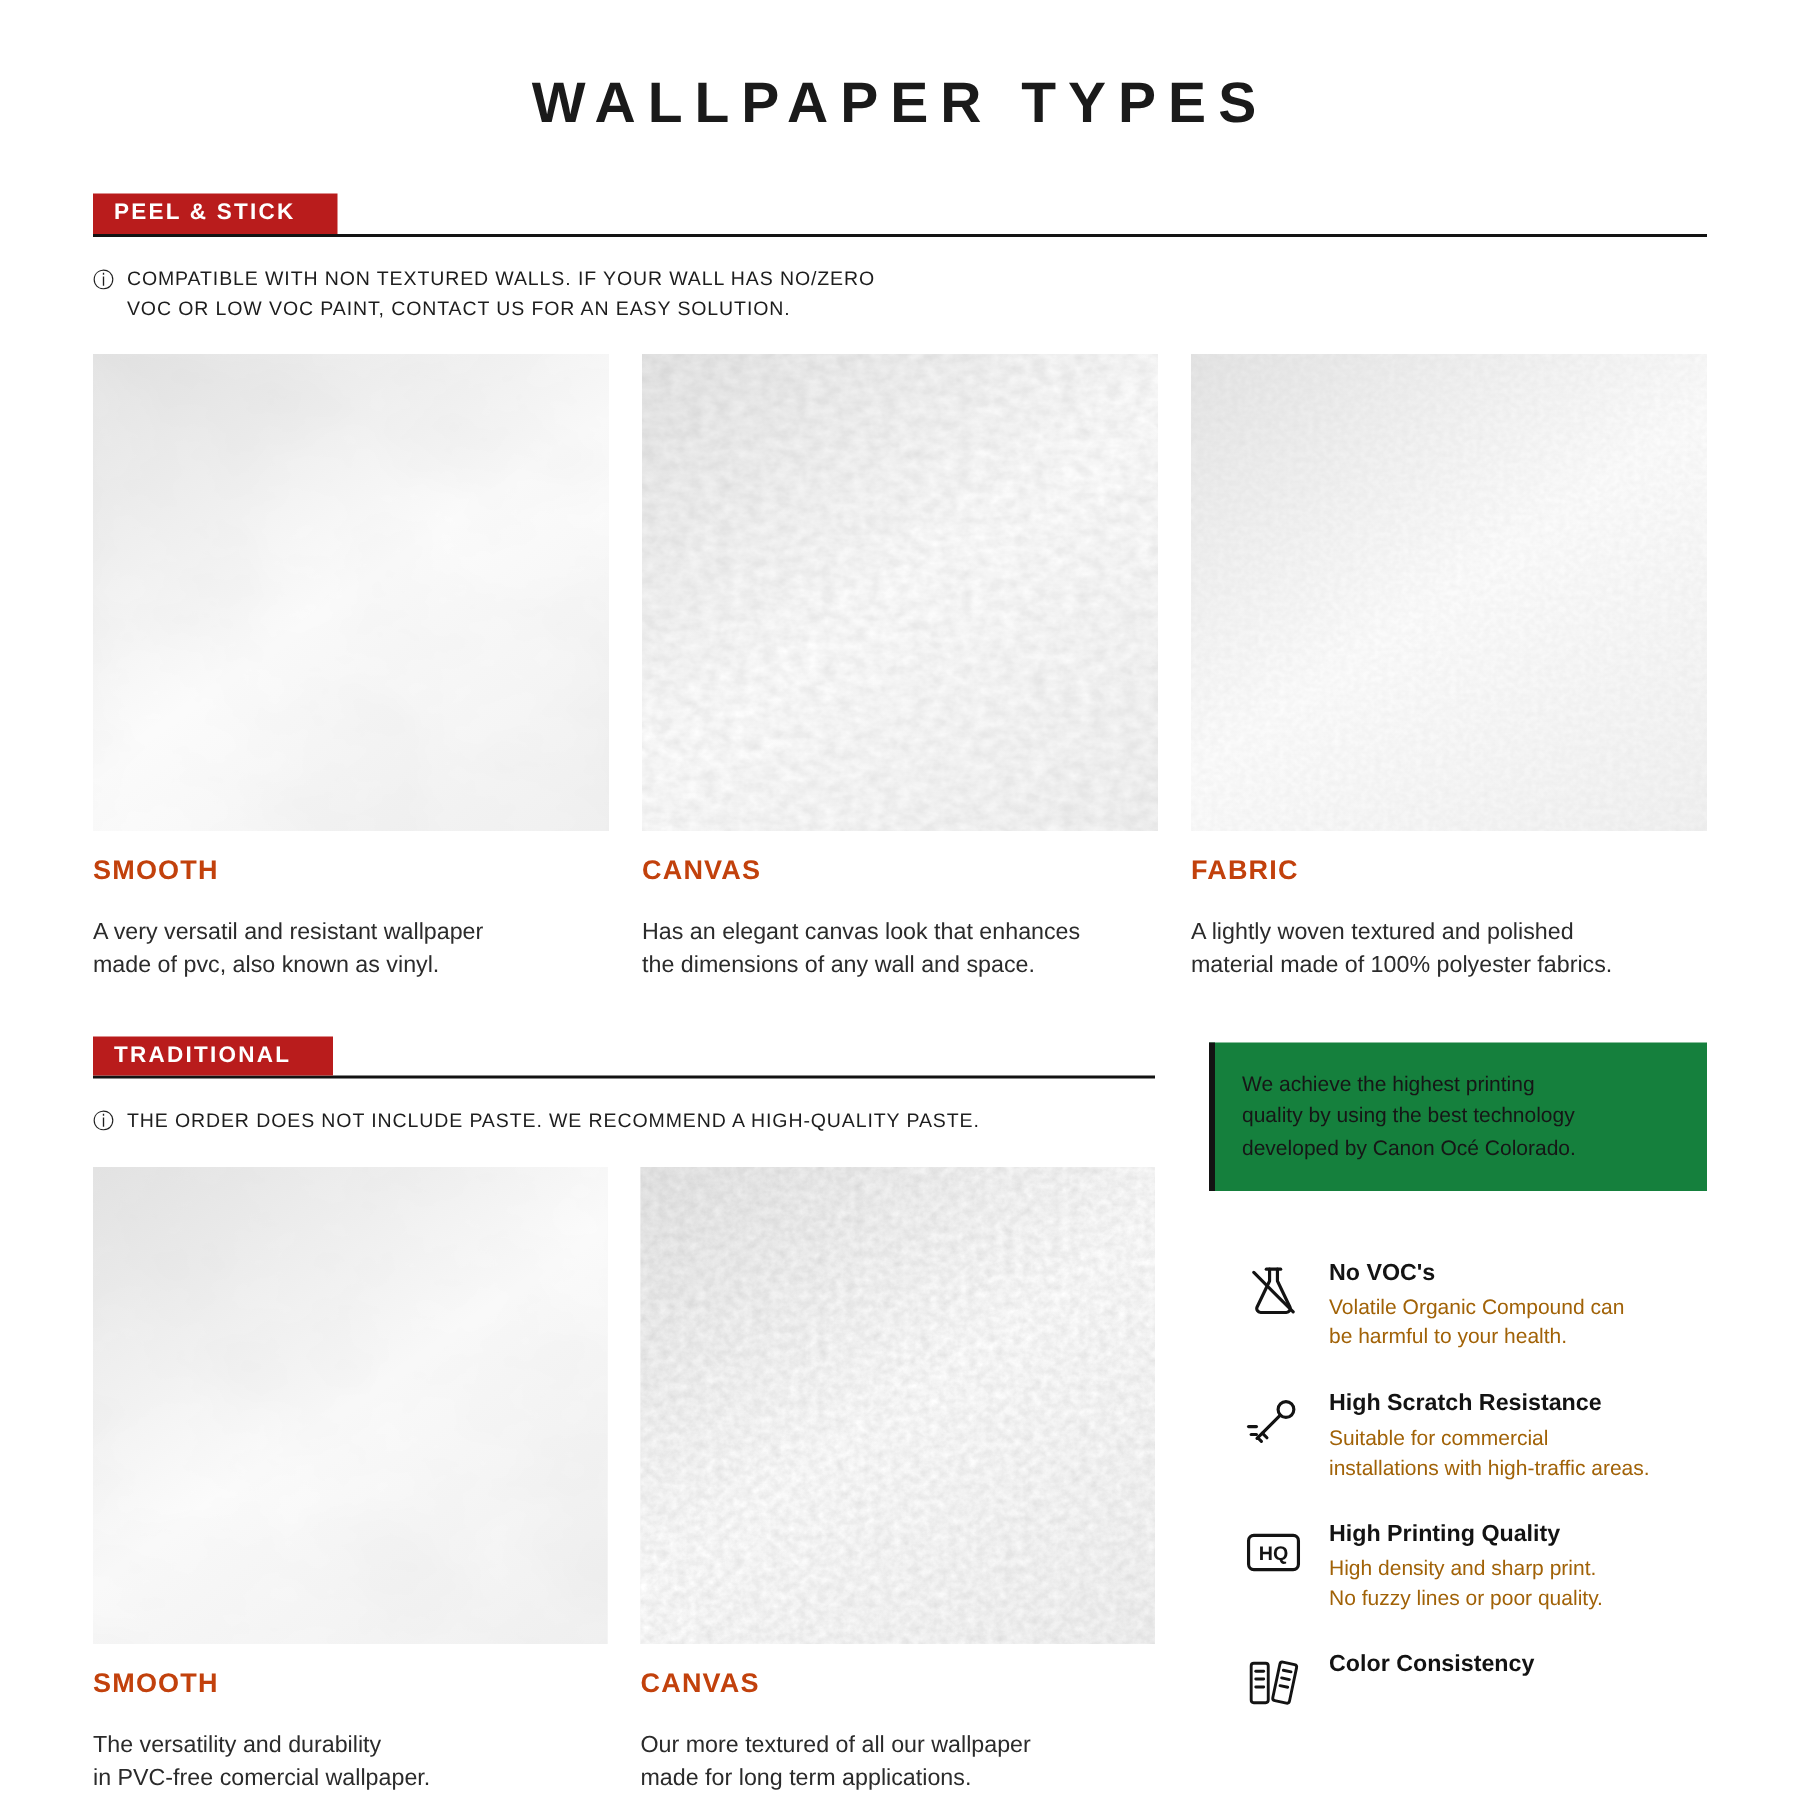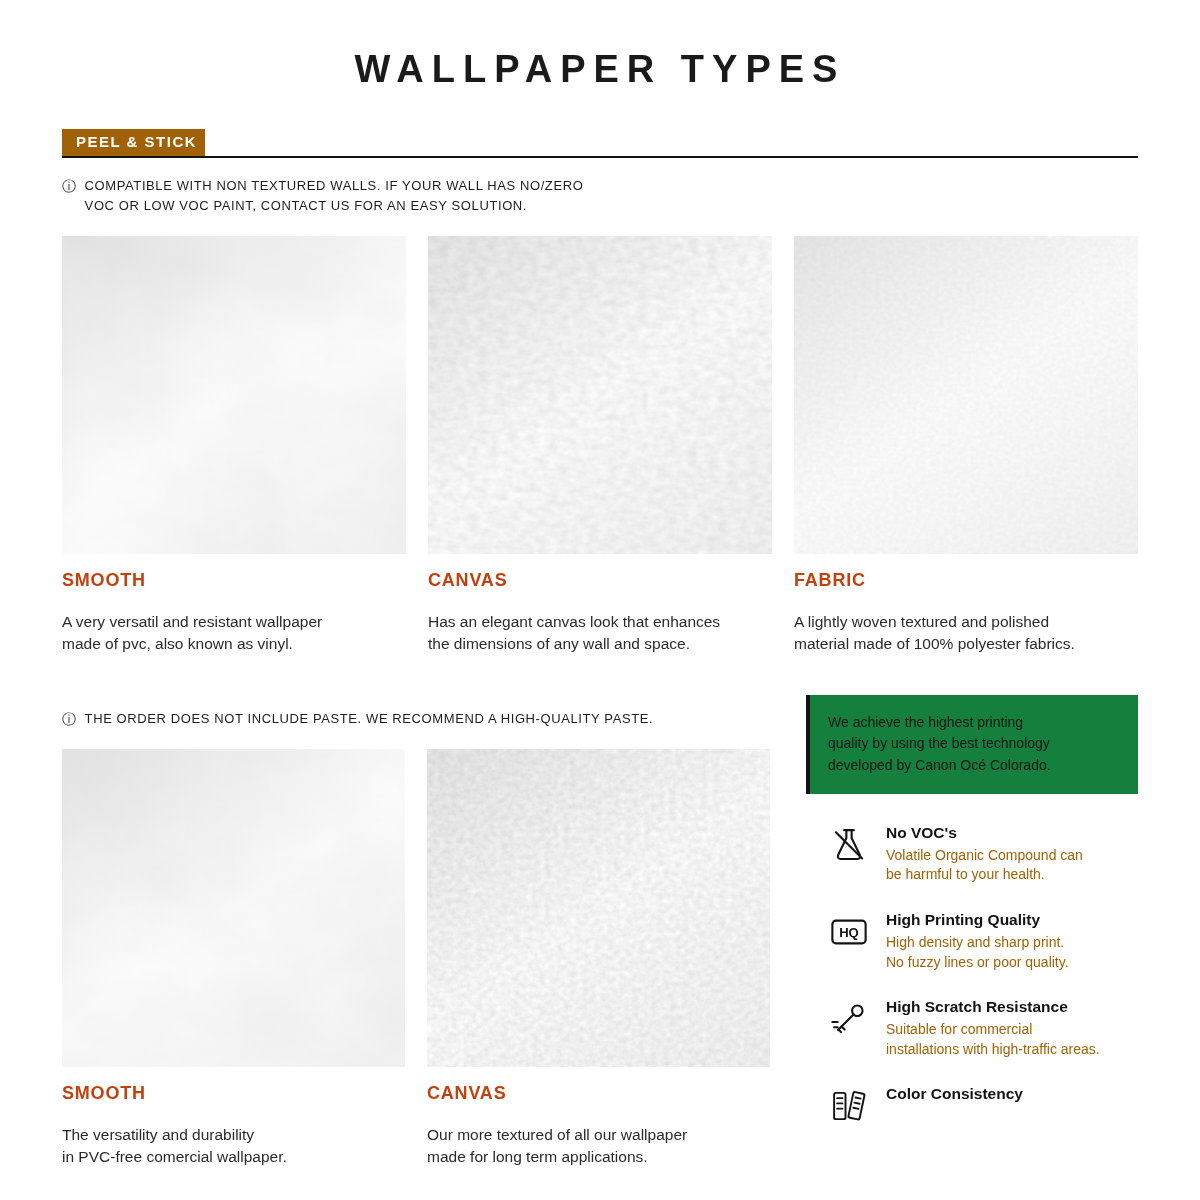--- a/index.html
+++ b/index.html
@@ -17,27 +17,27 @@
     margin-top: 48px;
     font-size: 38px;
     font-weight: 600;
     letter-spacing: 8px;
     color: #1a1a1a;
   }
 
   .section-bar { border-bottom: 2px solid #131313; margin-top: 38px; line-height: 0; }
   .section-label {
     display: inline-block;
-    background: #a16207;
+    background: #b91c1c;
     color: #ffffff;
     font-weight: bold;
     font-size: 15px;
     letter-spacing: 1.5px;
     line-height: 1.1;
-    padding: 5px 8px 5px 14px;
+    padding: 5px 28px 5px 14px;
   }
 
   .note {
     display: flex;
     gap: 8px;
     margin-top: 18px;
     font-size: 13px;
     letter-spacing: 0.6px;
     line-height: 1.55;
     color: #1d1d1d;
@@ -67,21 +67,21 @@
     background: #15803d;
     border-left: 4px solid #131313;
     padding: 17px 18px;
     font-size: 14px;
     line-height: 1.55;
     color: #161616;
     margin-top: 4px;
     white-space: pre-line;
   }
 
-  .features { margin-top: 30px; display: flex; flex-direction: column; gap: 26px; padding-left: 22px; }
+  .features { margin-top: 46px; display: flex; flex-direction: column; gap: 26px; padding-left: 22px; }
   .feature { display: flex; gap: 16px; }
   .f-icon { flex: none; width: 42px; height: 42px; }
   .f-title { font-weight: bold; font-size: 15.5px; color: #131313; }
   .f-desc { margin-top: 4px; font-size: 14px; line-height: 1.4; color: #a16207; white-space: pre-line; }
 
   .defs-holder { position: absolute; width: 0; height: 0; overflow: hidden; }
 </style>
 </head>
 <body>
 
@@ -191,20 +191,23 @@
       <div class="sw-desc">A lightly woven textured and polished
 material made of 100% polyester fabrics.</div>
     </div>
 
   </div>
 
   <div class="bottom">
 
     <div class="bottom-left">
 
+      <div class="section-bar" style="margin-top:0">
+        <span class="section-label">TRADITIONAL</span>
+      </div>
 
       <div class="note">
         <span class="i-glyph">ⓘ</span>
         <span>THE ORDER DOES NOT INCLUDE PASTE. WE RECOMMEND A HIGH-QUALITY PASTE.</span>
       </div>
 
       <div class="grid2">
 
         <div class="sw-card">
           <div class="swatch">
@@ -246,50 +249,50 @@
             <g fill="none" stroke="#131313" stroke-width="2.4" stroke-linecap="round" stroke-linejoin="round">
               <path d="M18.5 7h11"></path>
               <path d="M21 7v9L11.5 35.8a3 3 0 0 0 2.7 4.2h19.6a3 3 0 0 0 2.7-4.2L27 16V7"></path>
               <path d="M9 9.5l30 30"></path>
             </g>
           </svg>
           <div>
             <div class="f-title">No VOC's</div>
             <div class="f-desc">Volatile Organic Compound can
 be harmful to your health.</div>
-          </div>
-        </div>
-
-        <div class="feature">
-          <svg class="f-icon" viewBox="0 0 48 48">
-            <rect x="5" y="11" width="38" height="26" rx="4" fill="none" stroke="#131313" stroke-width="2.4"></rect>
-            <text x="24" y="29.5" text-anchor="middle" font-size="15" font-weight="bold" font-family="Liberation Sans, sans-serif" fill="#131313">HQ</text>
-          </svg>
-          <div>
-            <div class="f-title">High Printing Quality</div>
-            <div class="f-desc">High density and sharp print.
-No fuzzy lines or poor quality.</div>
           </div>
         </div>
 
         <div class="feature">
           <svg class="f-icon" viewBox="0 0 48 48">
             <g fill="none" stroke="#131313" stroke-width="2.4" stroke-linecap="round" stroke-linejoin="round">
               <circle cx="33.5" cy="14.5" r="6"></circle>
               <path d="M29.2 18.8 11.5 36.5"></path>
               <path d="M15.5 32.5l3.5 3.5"></path>
               <path d="M12 36l2.8 2.8"></path>
               <path d="M5 27.5h6"></path>
               <path d="M7 33.5h4"></path>
             </g>
           </svg>
           <div>
             <div class="f-title">High Scratch Resistance</div>
             <div class="f-desc">Suitable for commercial
 installations with high-traffic areas.</div>
+          </div>
+        </div>
+
+        <div class="feature">
+          <svg class="f-icon" viewBox="0 0 48 48">
+            <rect x="5" y="11" width="38" height="26" rx="4" fill="none" stroke="#131313" stroke-width="2.4"></rect>
+            <text x="24" y="29.5" text-anchor="middle" font-size="15" font-weight="bold" font-family="Liberation Sans, sans-serif" fill="#131313">HQ</text>
+          </svg>
+          <div>
+            <div class="f-title">High Printing Quality</div>
+            <div class="f-desc">High density and sharp print.
+No fuzzy lines or poor quality.</div>
           </div>
         </div>
 
         <div class="feature">
           <svg class="f-icon" viewBox="0 0 48 48">
             <g fill="none" stroke="#131313" stroke-width="2.2" stroke-linecap="round" stroke-linejoin="round">
               <rect x="7" y="9" width="13" height="30" rx="2"></rect>
               <path d="M10.5 15h6"></path>
                 <path d="M10.5 21h6"></path>
                 <path d="M10.5 27h6"></path>

